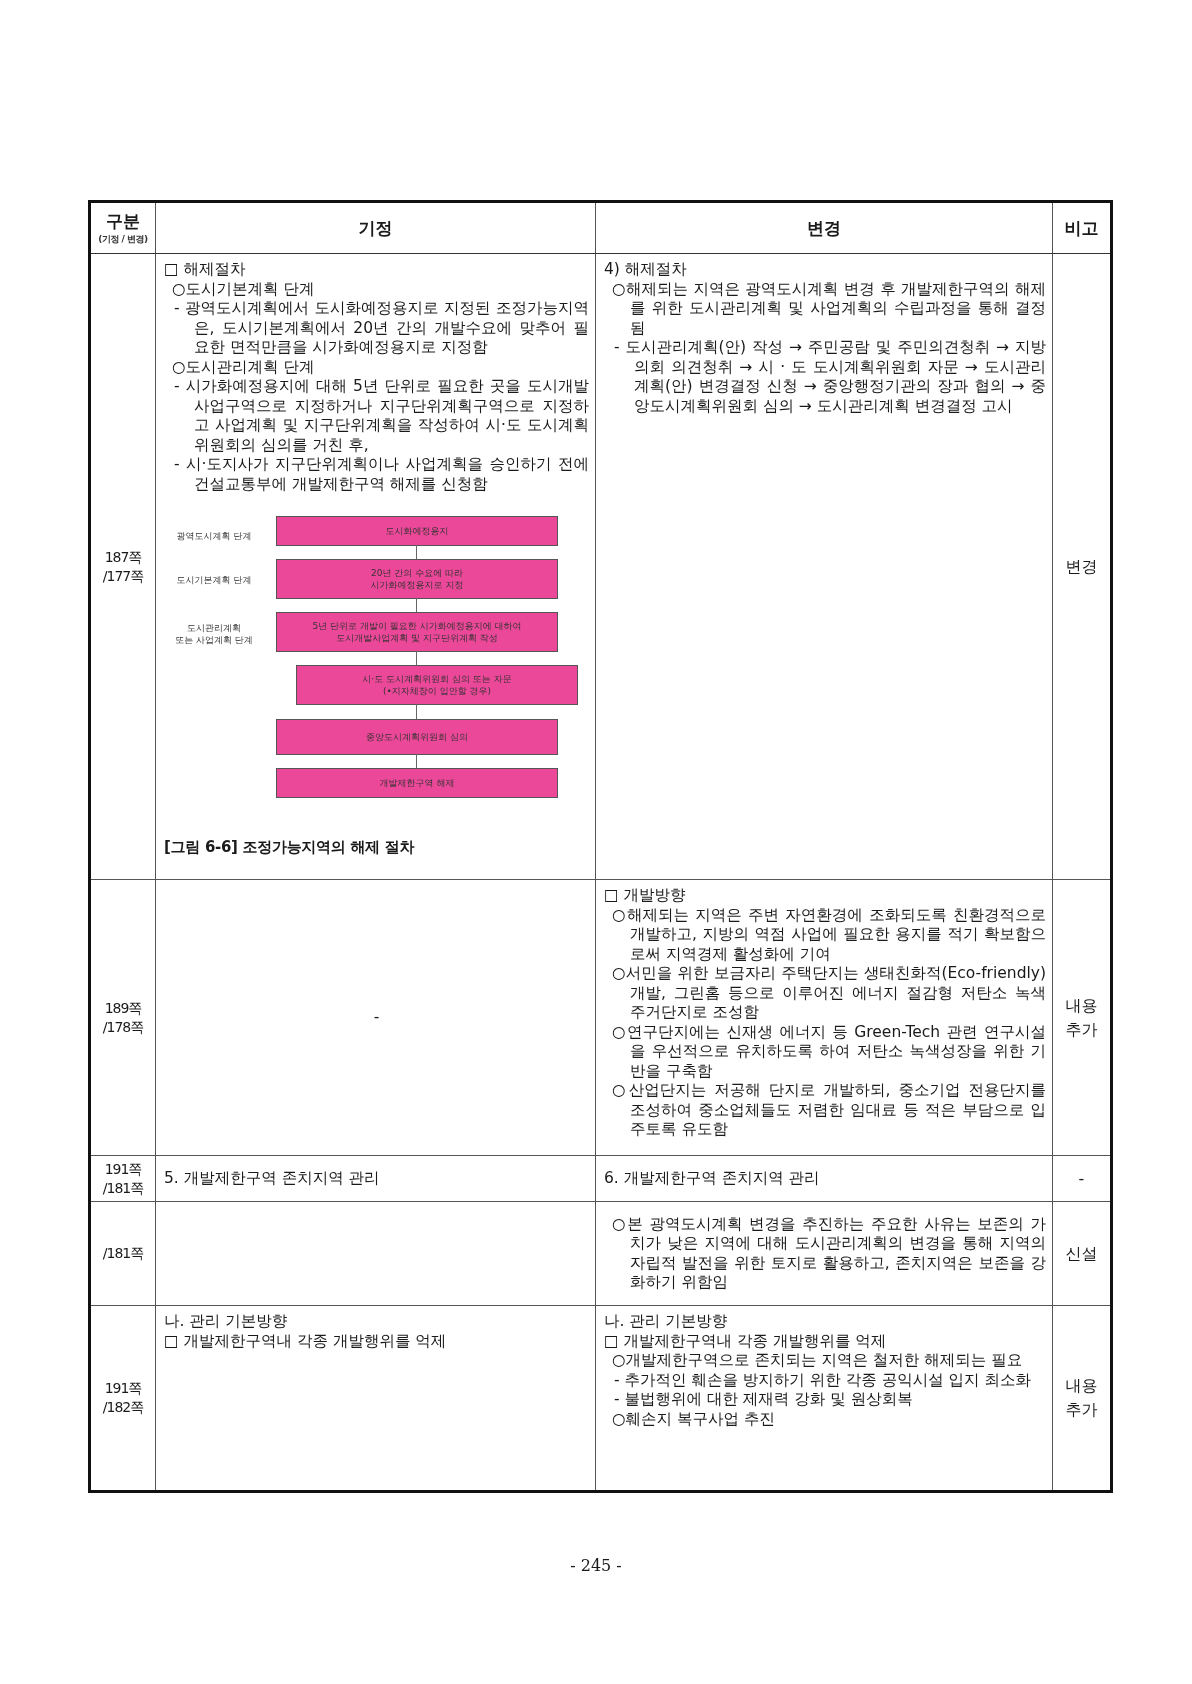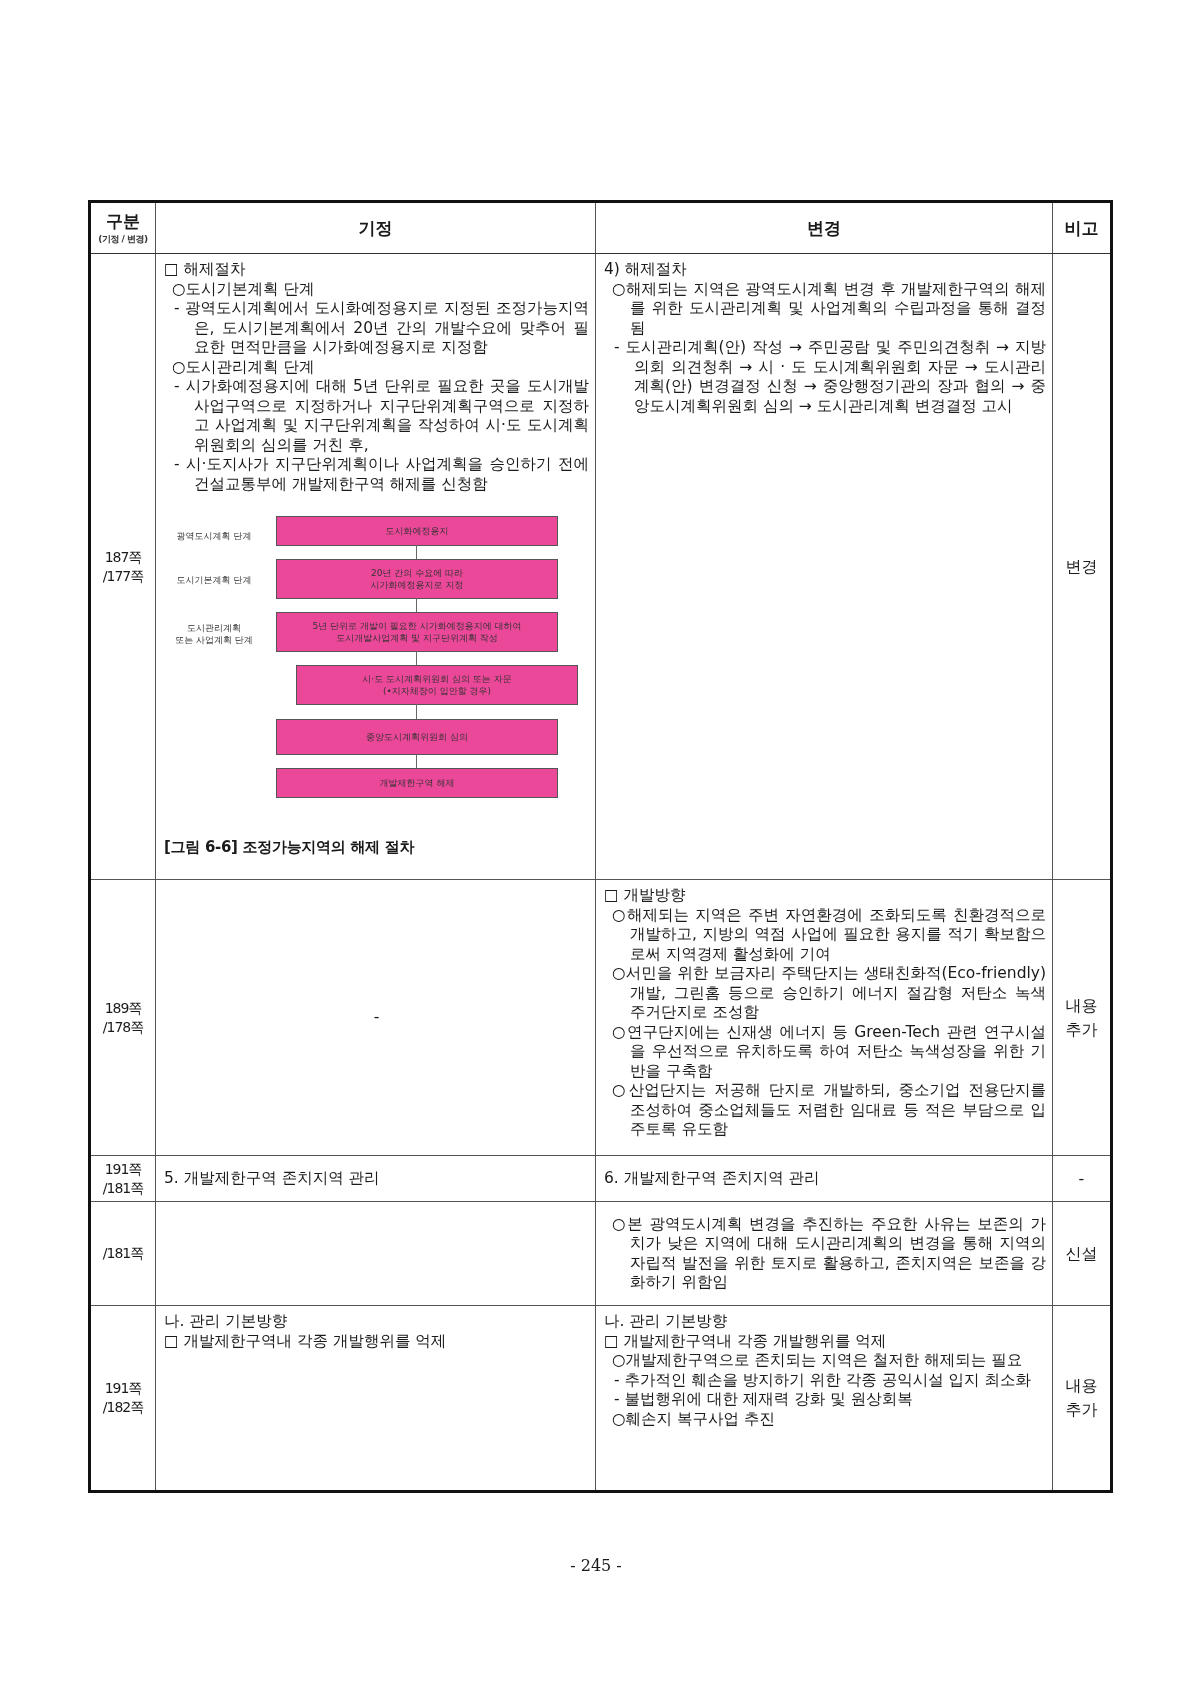--- a/index.html
+++ b/index.html
@@ -125,21 +125,21 @@
       <td class="cat">
         <span class="line">189쪽</span>
         <span class="line">/178쪽</span>
       </td>
       <td class="content center">
         <span>-</span>
       </td>
       <td class="content">
         <span class="line">□ 개발방향</span>
         <span class="line ind1b">○해제되는 지역은 주변 자연환경에 조화되도록 친환경적으로 개발하고, 지방의 역점 사업에 필요한 용지를 적기 확보함으로써 지역경제 활성화에 기여</span>
-        <span class="line ind1b">○서민을 위한 보금자리 주택단지는 생태친화적(Eco-friendly) 개발, 그린홈 등으로 승인하기 에너지 절감형 저탄소 녹색 주거단지로 조성함</span>
+        <span class="line ind1b">○서민을 위한 보금자리 주택단지는 생태친화적(Eco-friendly) 개발, 그린홈 등으로 이루어진 에너지 절감형 저탄소 녹색 주거단지로 조성함</span>
         <span class="line ind1b">○연구단지에는 신재생 에너지 등 Green-Tech 관련 연구시설을 우선적으로 유치하도록 하여 저탄소 녹색성장을 위한 기반을 구축함</span>
         <span class="line ind1b">○산업단지는 저공해 단지로 개발하되, 중소기업 전용단지를 조성하여 중소업체들도 저렴한 임대료 등 적은 부담으로 입주토록 유도함</span>
       </td>
       <td class="note">
         <span class="line">내용</span>
         <span class="line">추가</span>
       </td>
     </tr>
 
     <tr style="height:46px;">

